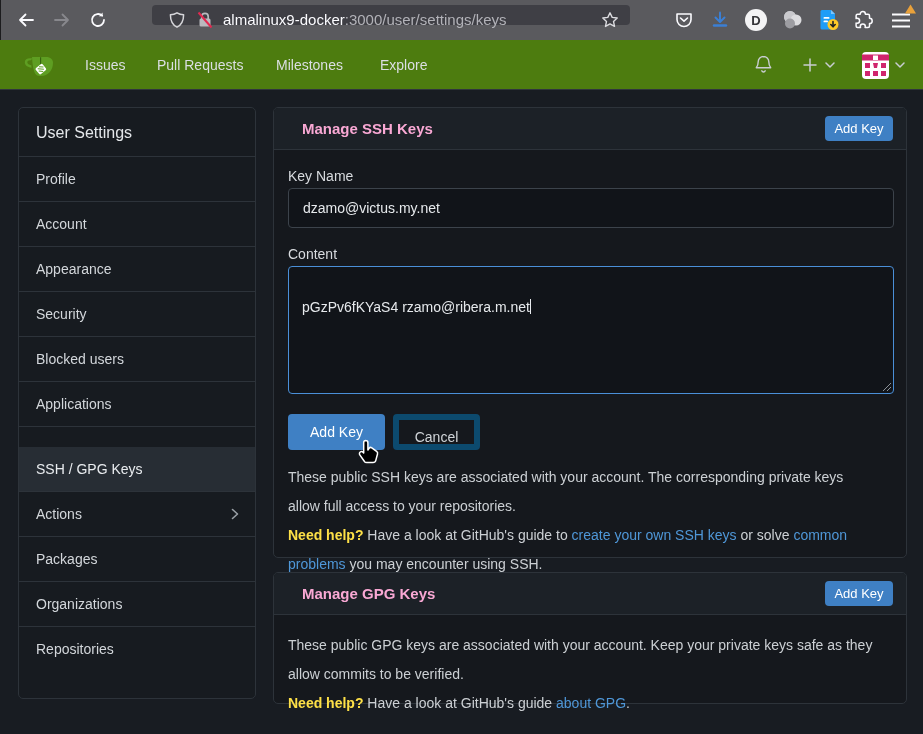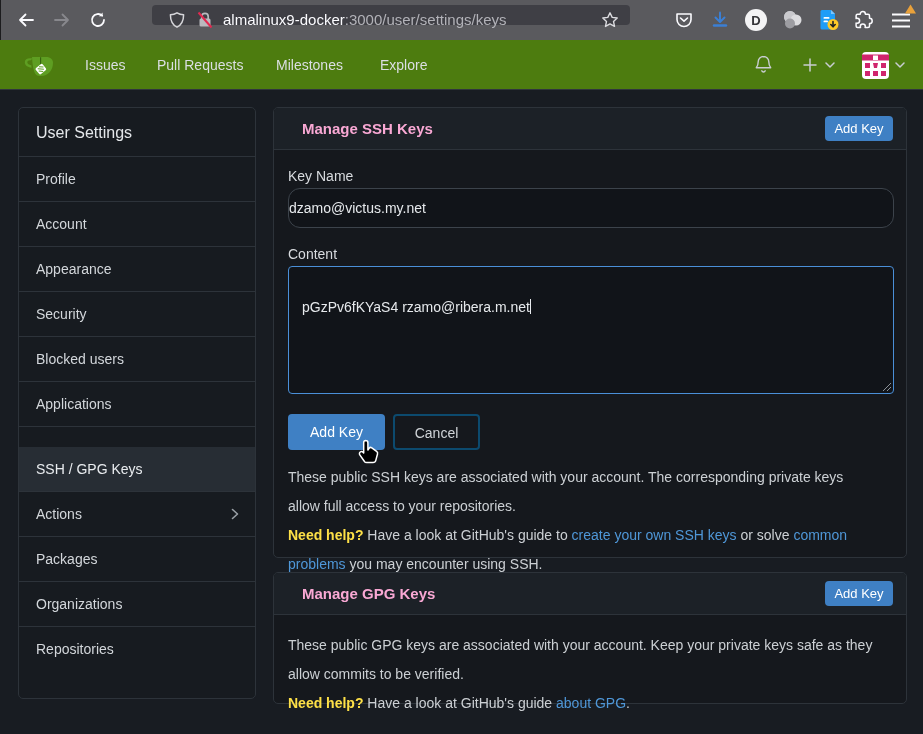--- a/index.html
+++ b/index.html
@@ -38,33 +38,33 @@
   border-bottom:1px solid #2d333a; border-radius:4px 4px 0 0; }
 .panel .phead .ptitle { position:absolute; left:28px; top:0; height:42px; line-height:42px;
   font-size:15px; font-weight:bold; color:#f9a8d4; }
 .btn-add { position:absolute; right:13px; top:8px; width:68px; height:25px;
   background:#3f80c4; border-radius:4px; color:#fff; font-size:13px;
   text-align:center; line-height:25px; }
 #panel-ssh { top:107px; height:451px; }
 #panel-gpg { top:572px; height:132px; }
 .lbl { position:absolute; left:14px; font-size:14px; color:#d8dbdf; }
 #keyname-input { position:absolute; left:14px; top:80px; width:606px; height:40px;
-  background:#111419; border:1px solid #3c434b; border-radius:12px;
-  font-size:14px; color:#e6e9ec; line-height:38px; }
+  background:#111419; border:1px solid #3c434b; border-radius:4px;
+  font-size:14px; color:#e6e9ec; line-height:38px; padding-left:14px; }
 #content-ta { position:absolute; left:14px; top:158px; width:606px; height:128px;
   background:#111419; border:1px solid #4a8fd8; border-radius:4px;
   font-size:14px; color:#e6e9ec; line-height:20px; padding:10px 13px; }
 #content-ta .caret { display:inline-block; width:1px; height:15px; background:#e8ebee;
   vertical-align:-2px; }
 .resize-h { position:absolute; right:1px; bottom:1px; width:12px; height:12px; overflow:hidden; }
 .btn-primary { position:absolute; left:14px; top:306px; width:97px; height:36px;
   background:#3f80c4; border-radius:4px; color:#fff; font-size:14px;
   text-align:center; line-height:36px; }
 .btn-cancel { position:absolute; left:119px; top:306px; width:87px; height:36px;
-  background:transparent; border:2px solid #0c4a6e; border-radius:4px;
+  background:transparent; border:6px solid #0c4a6e; border-radius:4px;
   color:#d0d4d8; font-size:14px; text-align:center; line-height:34px; }
 .ptext { position:absolute; left:14px; font-size:14px; line-height:29px; color:#ccd0d4; }
 .ptext b { color:#fde047; }
 a.lnk { color:#4f97d8; text-decoration:none; }
 
 #cursor { position:absolute; left:355px; top:439px; z-index:50; }
 </style>
 </head>
 <body>
 

